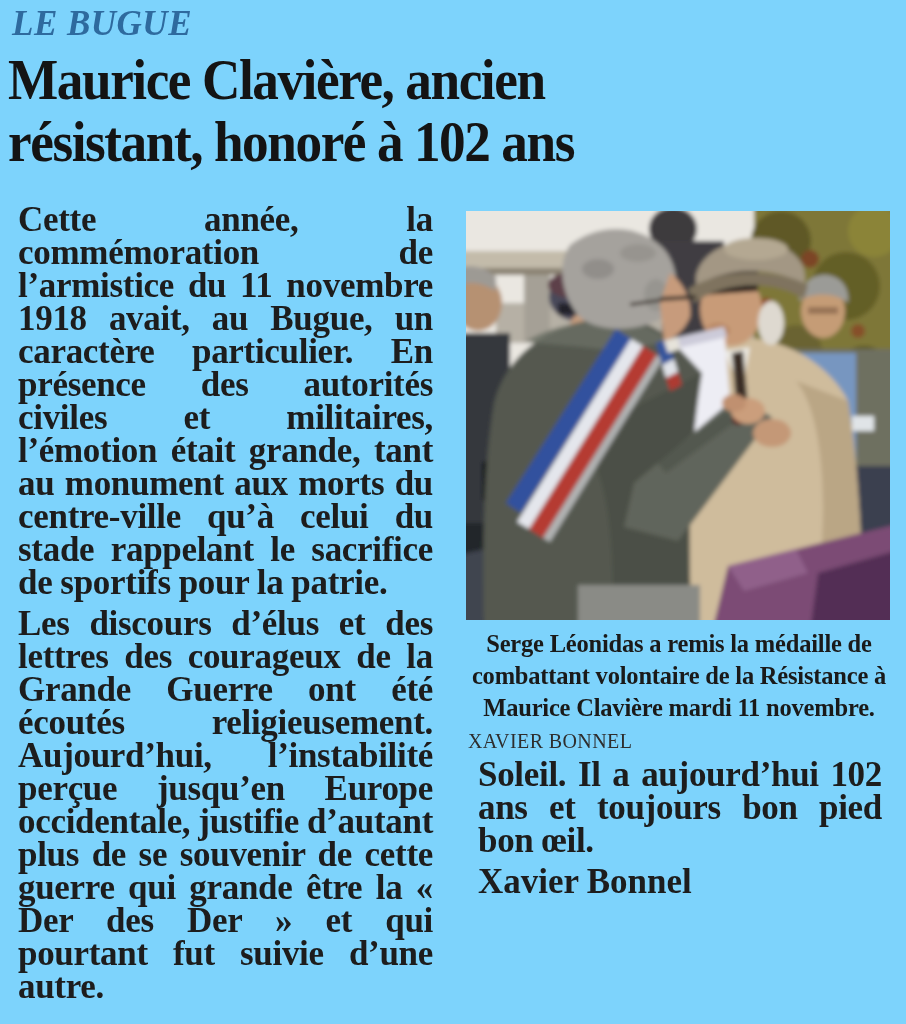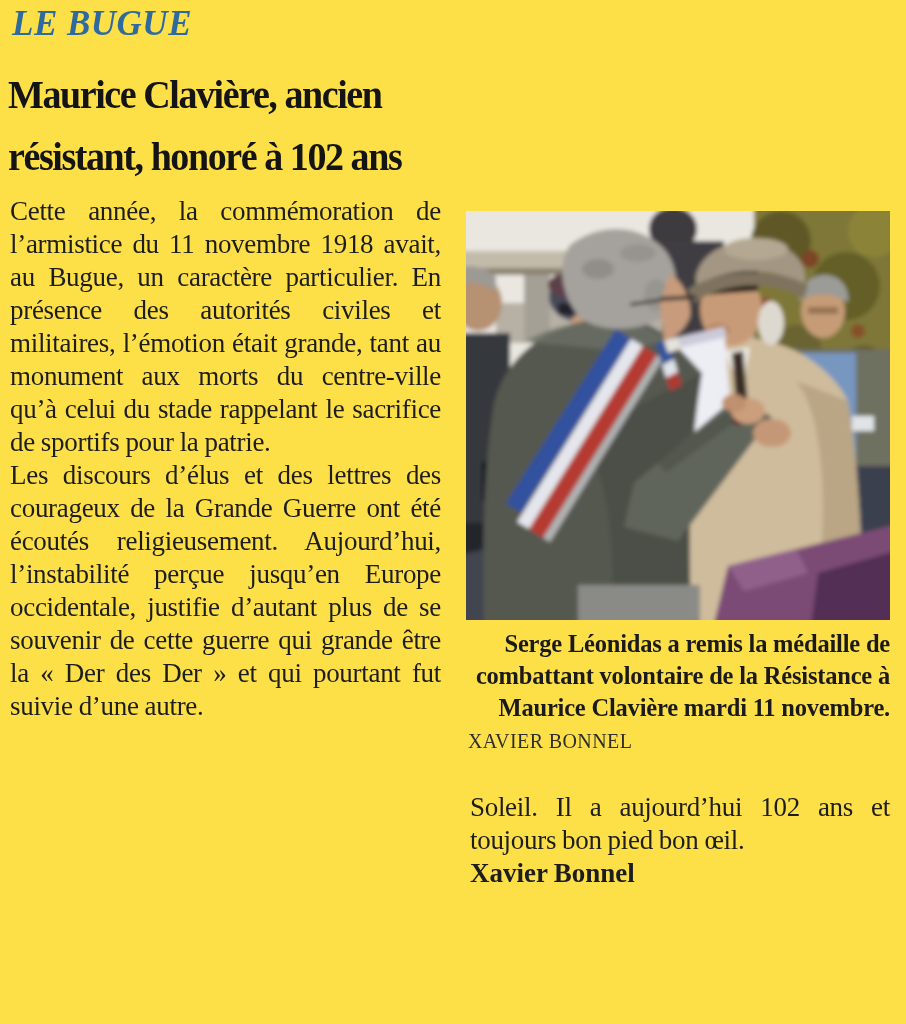--- a/index.html
+++ b/index.html
@@ -1,47 +1,48 @@
 <!DOCTYPE html>
 <html lang="fr"><head>
 <meta charset="utf-8">
 <style>
   html,body{margin:0;padding:0;background:#ffffff;}
   .page{
-    position:relative;width:906px;height:1024px;background:#fde047;overflow:hidden;
+    position:relative;width:906px;height:1024px;background:#7dd3fc;overflow:hidden;
     font-family:"Liberation Serif", serif;color:#1d1d1d;
   }
   .kicker{
     position:absolute;left:12px;top:4px;
     font-size:35px;font-weight:700;font-style:italic;letter-spacing:0.5px;
     color:#2e6a9e;
   }
   .headline{
-    position:absolute;left:8px;top:64px;margin:0;width:898px;
-    font-size:40px;line-height:62px;font-weight:700;color:#141414;
+    position:absolute;left:8px;top:49px;margin:0;width:898px;
+    font-size:56px;line-height:62px;font-weight:700;color:#141414;
   }
   .headline .hl{
     display:block;white-space:nowrap;letter-spacing:-1.5px;
     transform:scaleX(0.95);transform-origin:0 50%;
   }
   .col-left{position:absolute;left:10px;top:195px;width:431px;}
-  .col-right{position:absolute;left:470px;top:791px;width:420px;}
+  .col-right{position:absolute;left:470px;top:750px;width:420px;}
   .col-left p,.col-right p{
-    margin:0;text-align:justify;
-    font-size:27px;line-height:33px;letter-spacing:-0.3px;word-spacing:-0.5px;
+    margin:8px;text-align:justify;
+    font-size:35px;line-height:33px;letter-spacing:-0.3px;word-spacing:-0.5px;
     color:#1d1d1d;
+    font-weight:bold;
   }
   .byline{font-weight:700;letter-spacing:0 !important;}
   .figure{position:absolute;left:466px;top:211px;width:424px;margin:0;}
   .photo-frame{width:424px;height:409px;overflow:hidden;background:#e9e6e0;}
   .photo-frame svg{display:block;}
   .caption-block{position:absolute;left:468px;top:628px;width:422px;}
   .caption{
     font-size:24.5px;line-height:32px;font-weight:700;color:#1a1a1a;
-    letter-spacing:-0.2px;text-align:right;
+    letter-spacing:-0.2px;text-align:center;
   }
   .credit{
     margin-top:5px;font-size:20px;line-height:24px;color:#2e2e2e;
     letter-spacing:0.4px;
   }
 </style>
 </head>
 <body>
 
 <div class="page">

